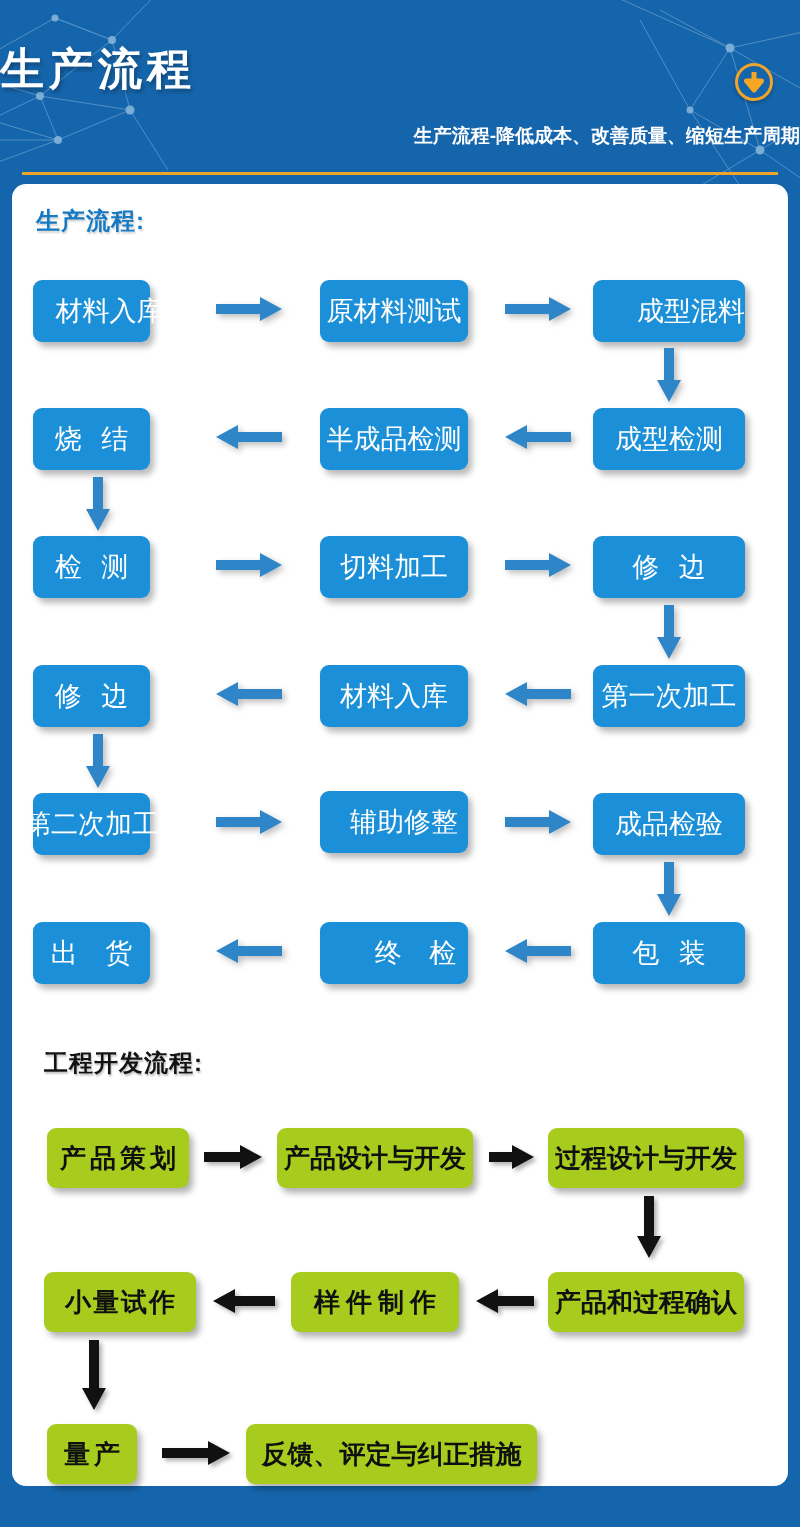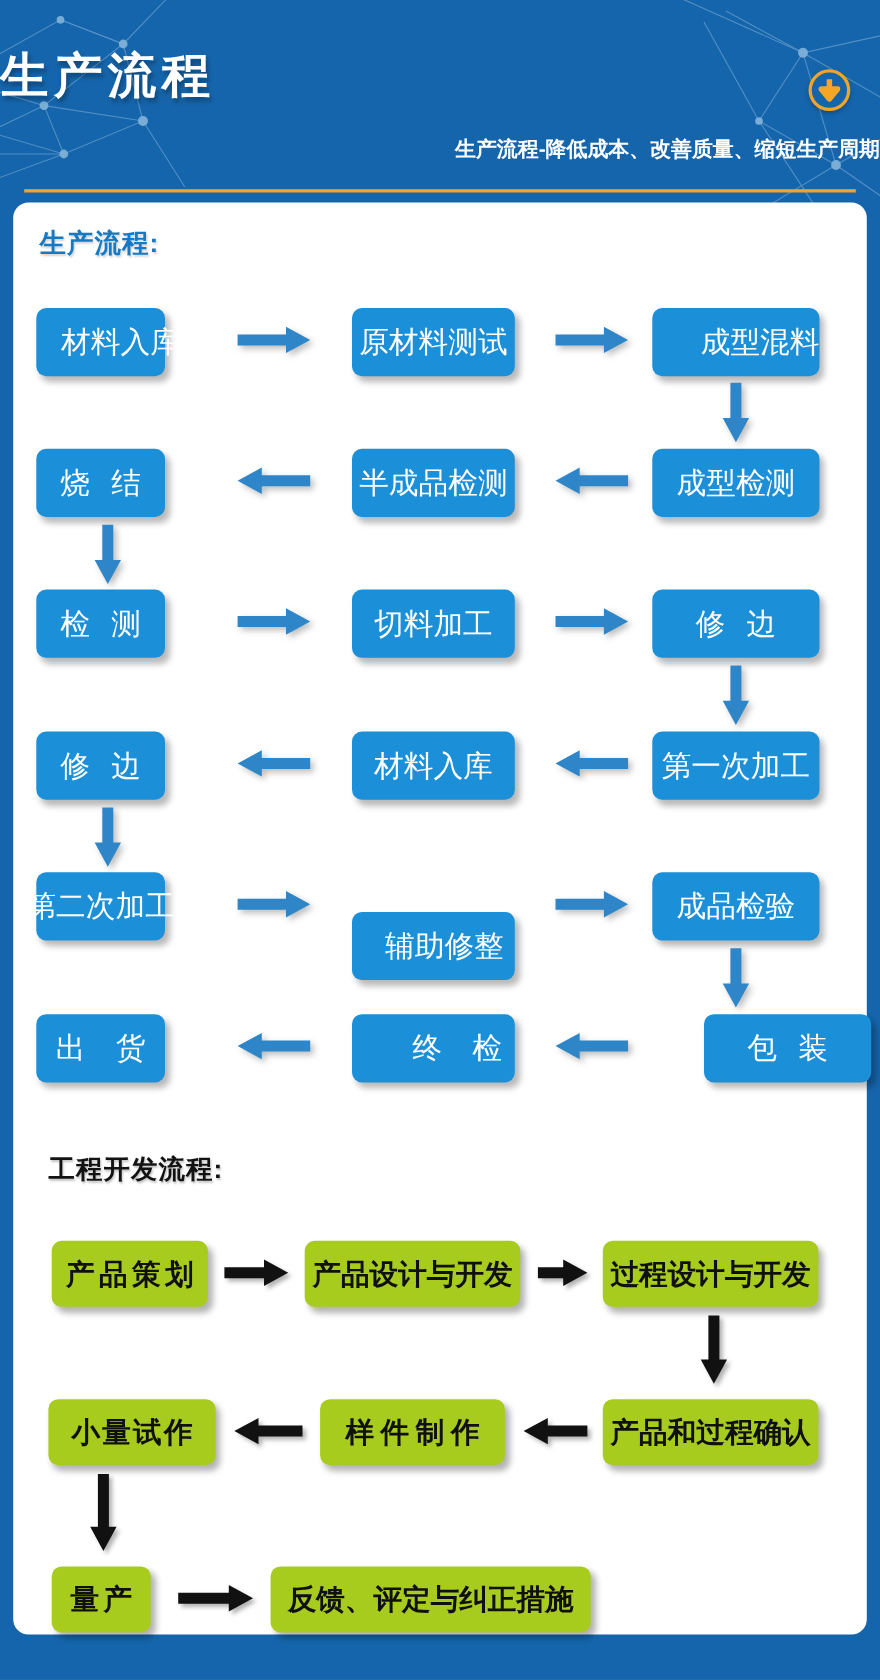--- a/index.html
+++ b/index.html
@@ -185,23 +185,23 @@
       <div class="node blue" style="left: 593px; top: 408px; width: 152px; height: 62px;">成型检测</div>
       <div class="node blue" style="left: 320px; top: 408px; width: 148px; height: 62px;">半成品检测</div>
       <div class="node blue" style="left: 33px; top: 408px; width: 117px; height: 62px; letter-spacing: 6px; text-indent: 6px;">烧 结</div>
       <div class="node blue" style="left: 33px; top: 536px; width: 117px; height: 62px; letter-spacing: 6px; text-indent: 6px;">检 测</div>
       <div class="node blue" style="left: 320px; top: 536px; width: 148px; height: 62px;">切料加工</div>
       <div class="node blue" style="left: 593px; top: 536px; width: 152px; height: 62px; letter-spacing: 6px; text-indent: 6px;">修 边</div>
       <div class="node blue" style="left: 593px; top: 665px; width: 152px; height: 62px;">第一次加工</div>
       <div class="node blue" style="left: 320px; top: 665px; width: 148px; height: 62px;">材料入库</div>
       <div class="node blue" style="left: 33px; top: 665px; width: 117px; height: 62px; letter-spacing: 6px; text-indent: 6px;">修 边</div>
       <div class="node blue" style="left: 33px; top: 793px; width: 117px; height: 62px;">第二次加工</div>
-      <div class="node blue" style="left: 320px; top: 829px; width: 148px; height: 62px; padding-left: 20px;">辅助修整</div>
+      <div class="node blue" style="left: 320px; top: 791px; width: 148px; height: 62px; padding-left: 20px;">辅助修整</div>
       <div class="node blue" style="left: 593px; top: 793px; width: 152px; height: 62px;">成品检验</div>
-      <div class="node blue" style="left: 593px; top: 922px; width: 152px; height: 62px; letter-spacing: 6px; text-indent: 6px; margin-left: 47px;">包 装</div>
+      <div class="node blue" style="left: 593px; top: 922px; width: 152px; height: 62px; letter-spacing: 6px; text-indent: 6px;">包 装</div>
       <div class="node blue" style="left: 320px; top: 922px; width: 148px; height: 62px; letter-spacing: 10px; text-indent: 10px; padding-left: 43px;">终 检</div>
       <div class="node blue" style="left: 33px; top: 922px; width: 117px; height: 62px; letter-spacing: 10px; text-indent: 10px;">出 货</div>
       <div class="arrow" style="left: 216px; top: 297px; filter: drop-shadow(rgba(0, 0, 0, 0.26) 3px 3px 3px);">
         <svg width="66" height="24" viewBox="0 0 66 24">
           <path d="M0,7 L44,7 L44,0 L66,12 L44,24 L44,17 L0,17 Z" fill="#2e86c8"></path>
         </svg>
       </div>
       <div class="arrow" style="left: 505px; top: 297px; filter: drop-shadow(rgba(0, 0, 0, 0.26) 3px 3px 3px);">
         <svg width="66" height="24" viewBox="0 0 66 24">
           <path d="M0,7 L44,7 L44,0 L66,12 L44,24 L44,17 L0,17 Z" fill="#2e86c8"></path>

